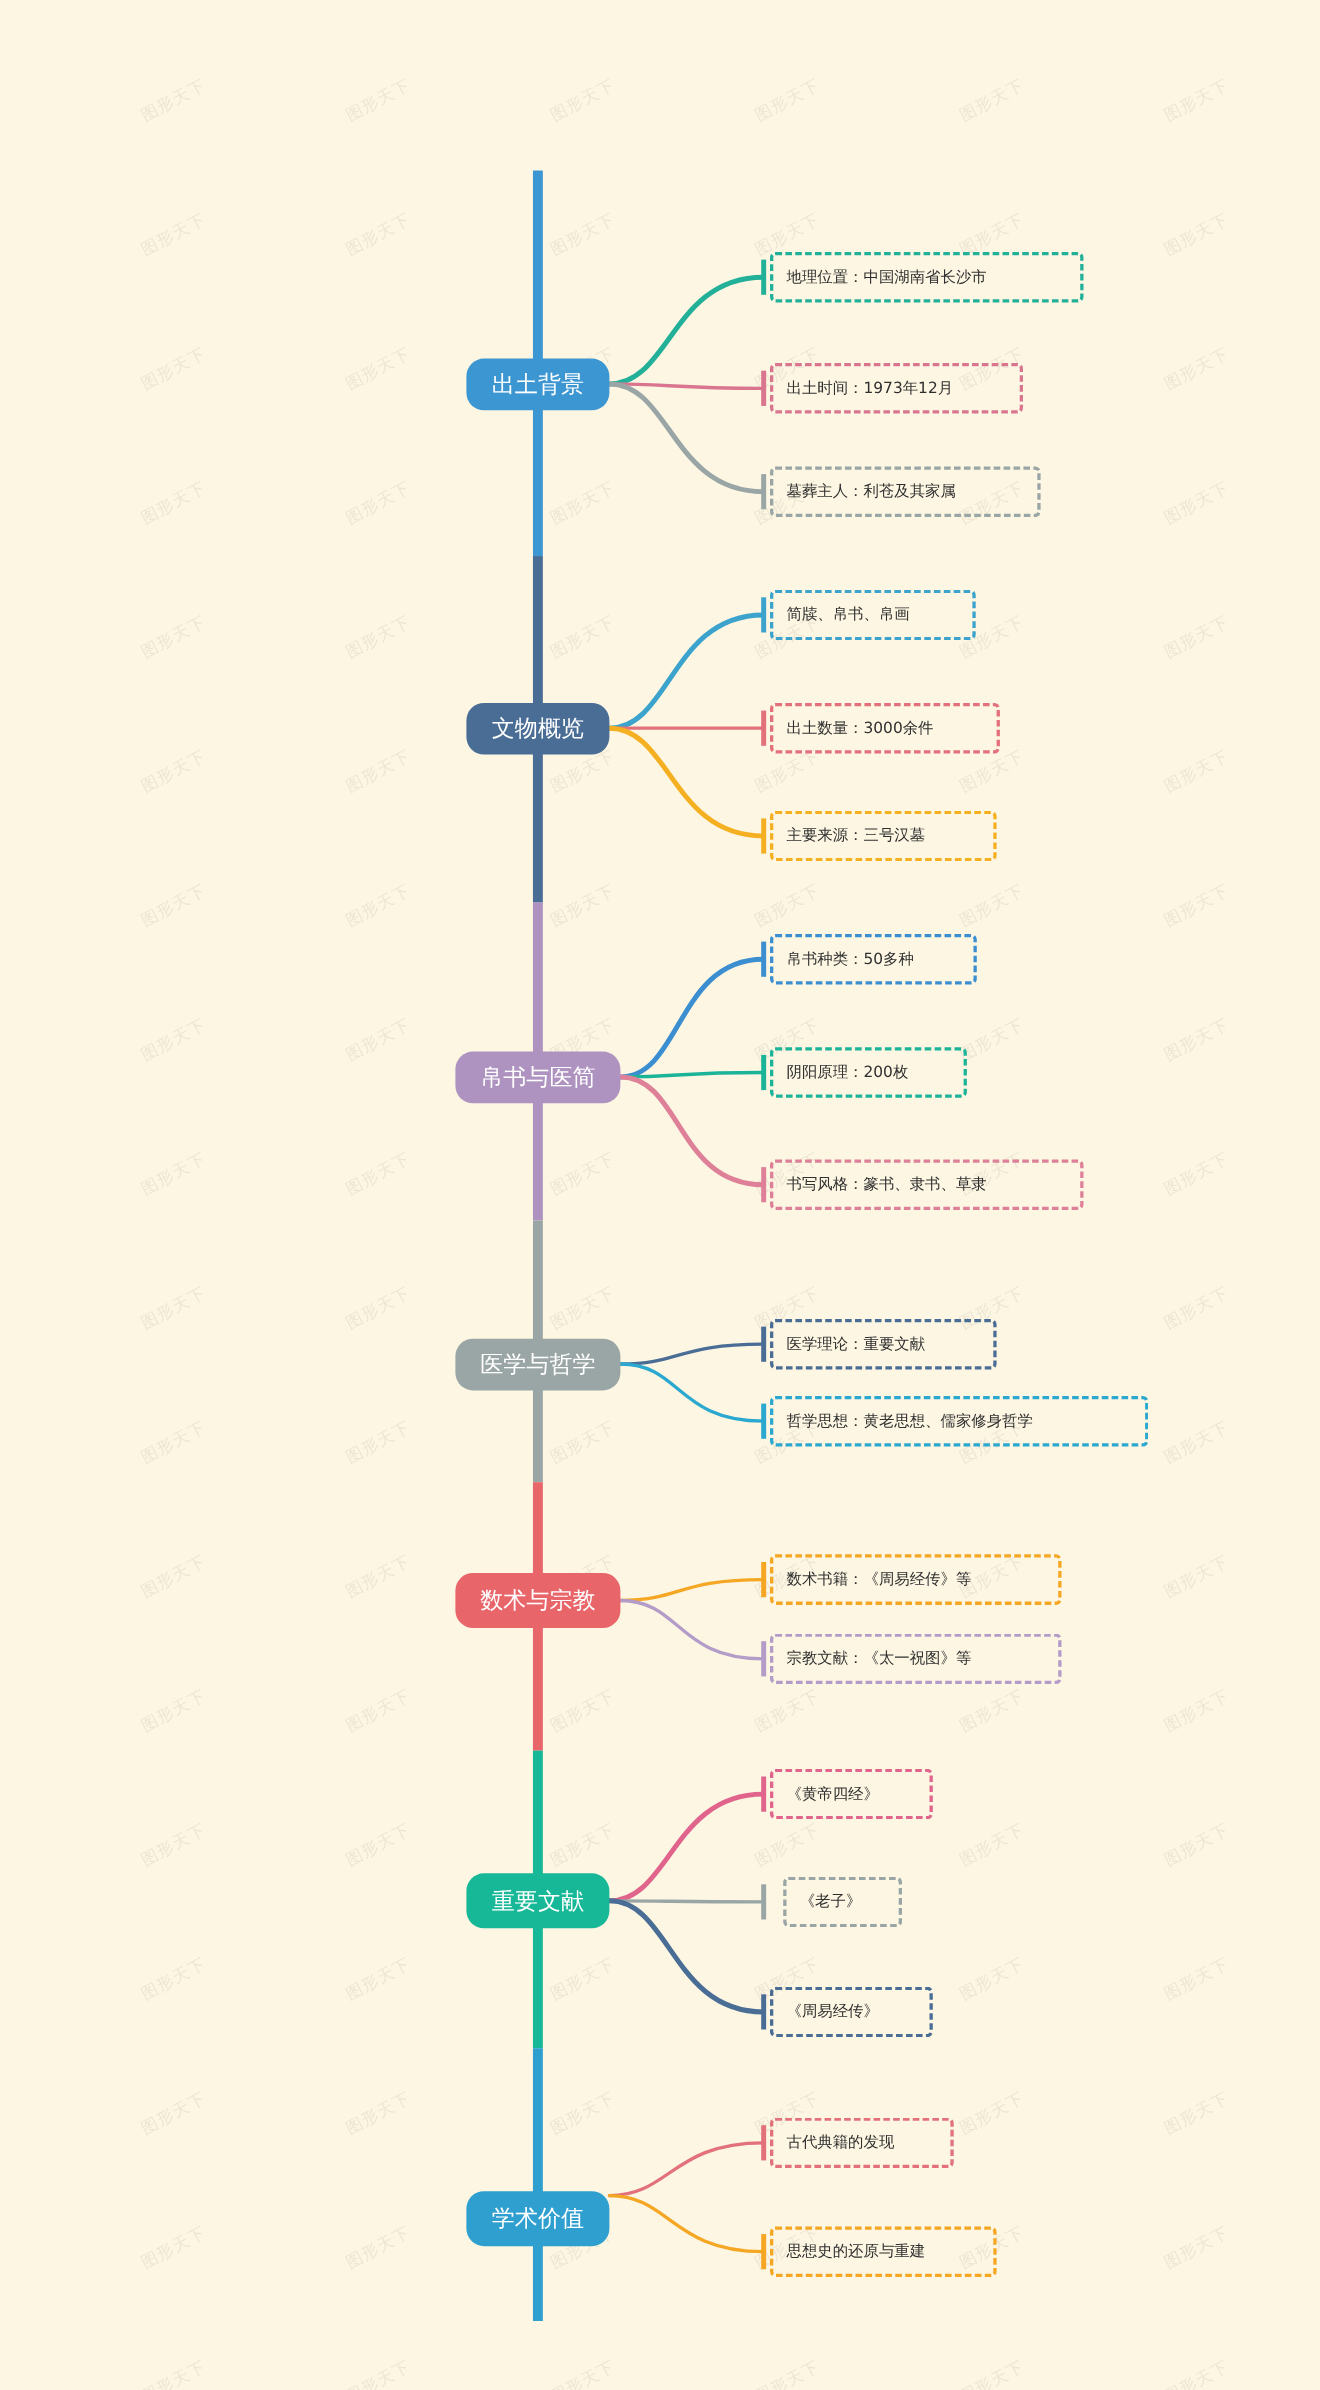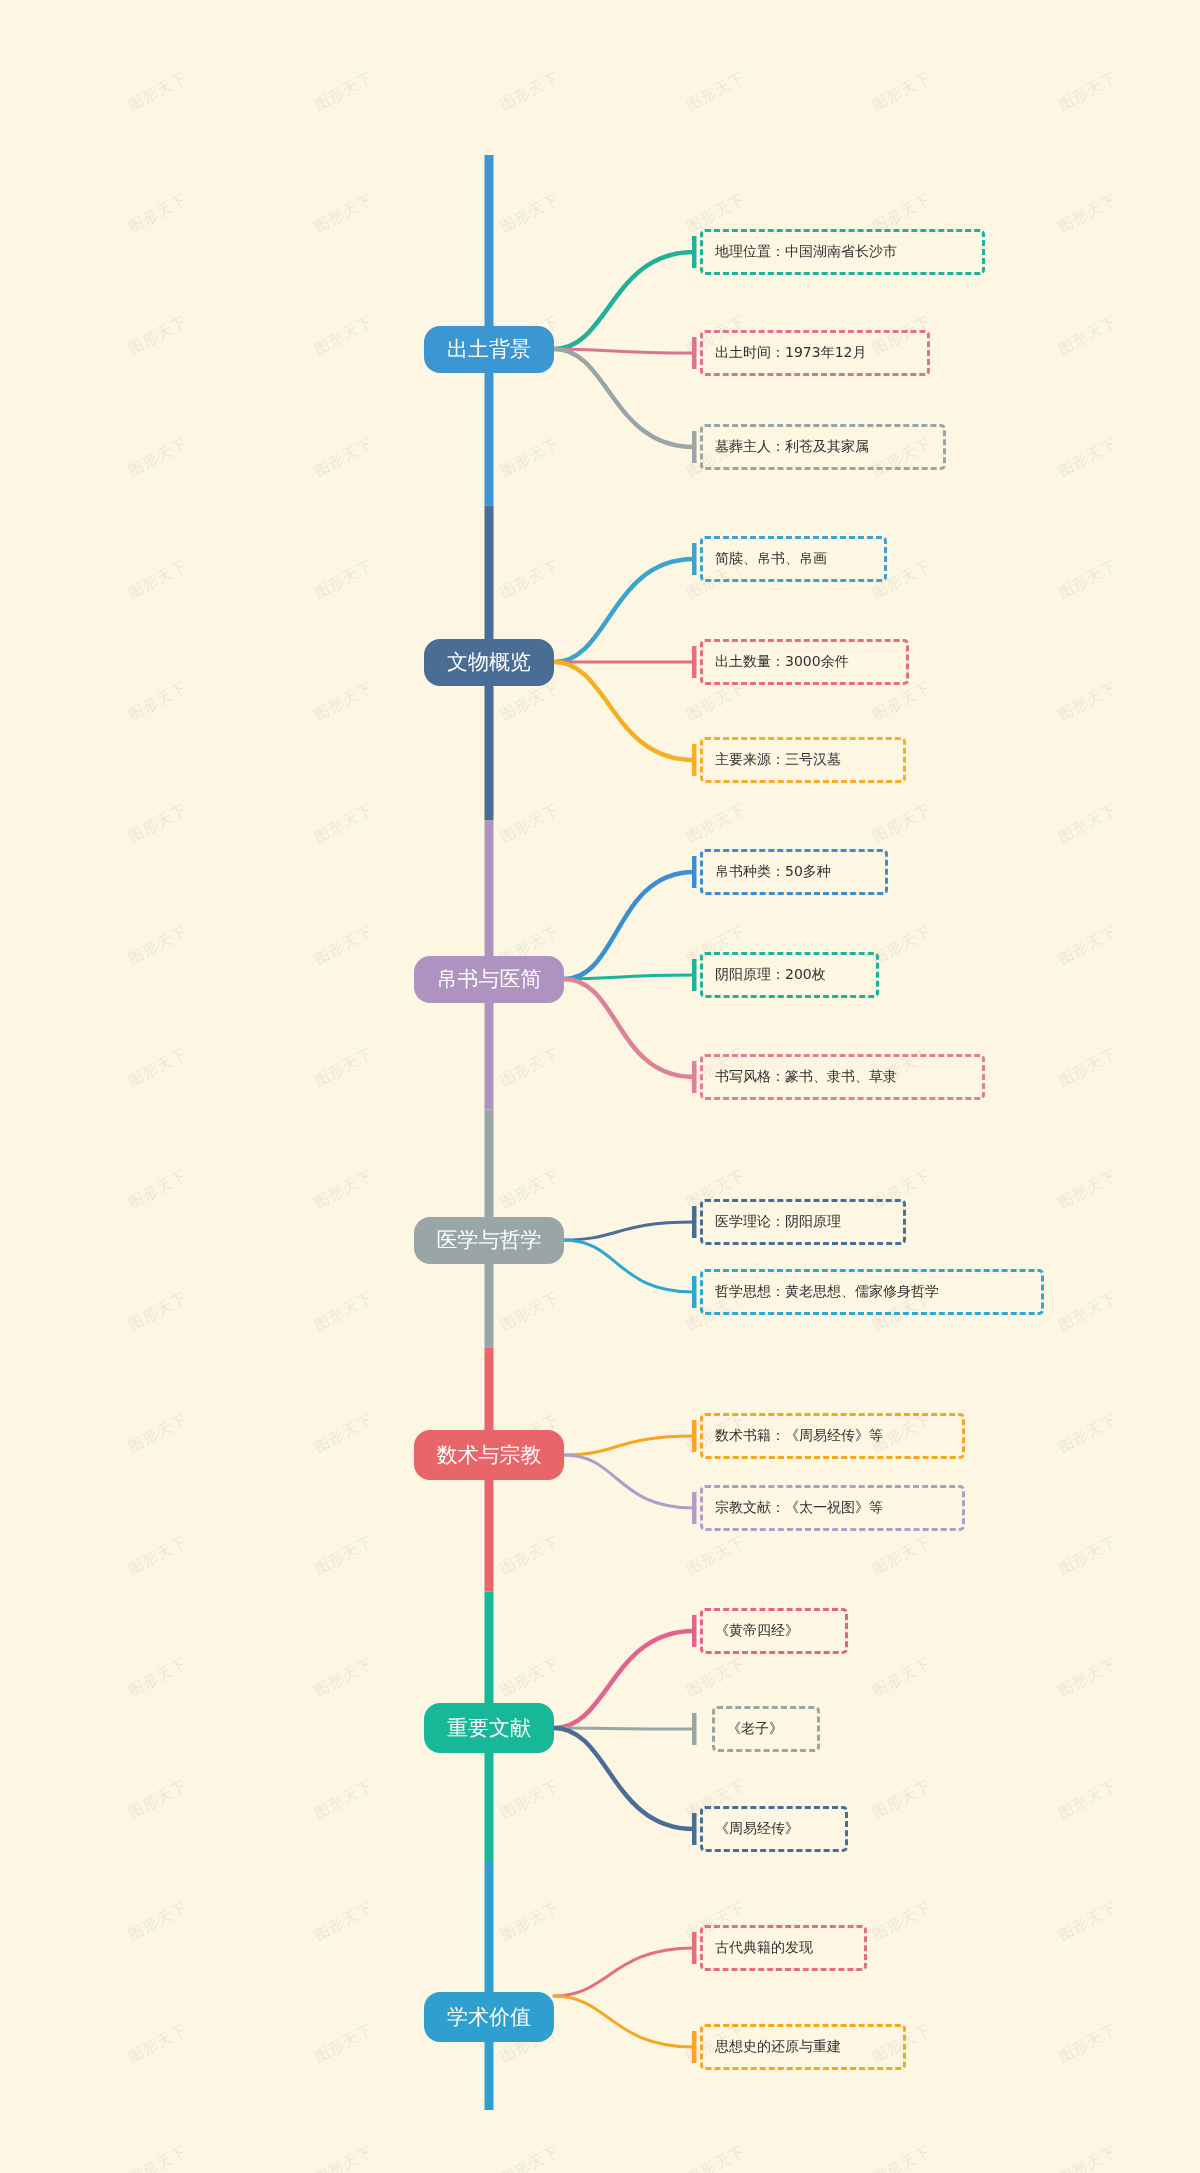--- a/index.html
+++ b/index.html
@@ -292,21 +292,21 @@
       <div class="leaf" style="left: 700px; top: 952px; width: 178.8px; height: 46px; border-color: rgb(28, 180, 153);">
         <span>阴阳原理：200枚</span>
       </div>
       <div class="leaf" style="left: 700px; top: 1054px; width: 284.8px; height: 46px; border-color: rgb(221, 128, 152);">
         <span>书写风格：篆书、隶书、草隶</span>
       </div>
       <div class="branch" style="left: 414px; top: 1216.5px; width: 150px; height: 47px; background: rgb(154, 165, 165);">
         <span>医学与哲学</span>
       </div>
       <div class="leaf" style="left: 700px; top: 1199px; width: 206.4px; height: 46px; border-color: rgb(74, 109, 150);">
-        <span>医学理论：阴阳原理</span>
+        <span>医学理论：重要文献</span>
       </div>
       <div class="leaf" style="left: 700px; top: 1269px; width: 343.6px; height: 46px; border-color: rgb(43, 168, 207);">
         <span>哲学思想：黄老思想、儒家修身哲学</span>
       </div>
       <div class="branch" style="left: 414px; top: 1430px; width: 150px; height: 50px; background: rgb(232, 101, 106);">
         <span>数术与宗教</span>
       </div>
       <div class="leaf" style="left: 700px; top: 1413px; width: 265.2px; height: 46px; border-color: rgb(245, 166, 35);">
         <span>数术书籍：《周易经传》等</span>
       </div>

